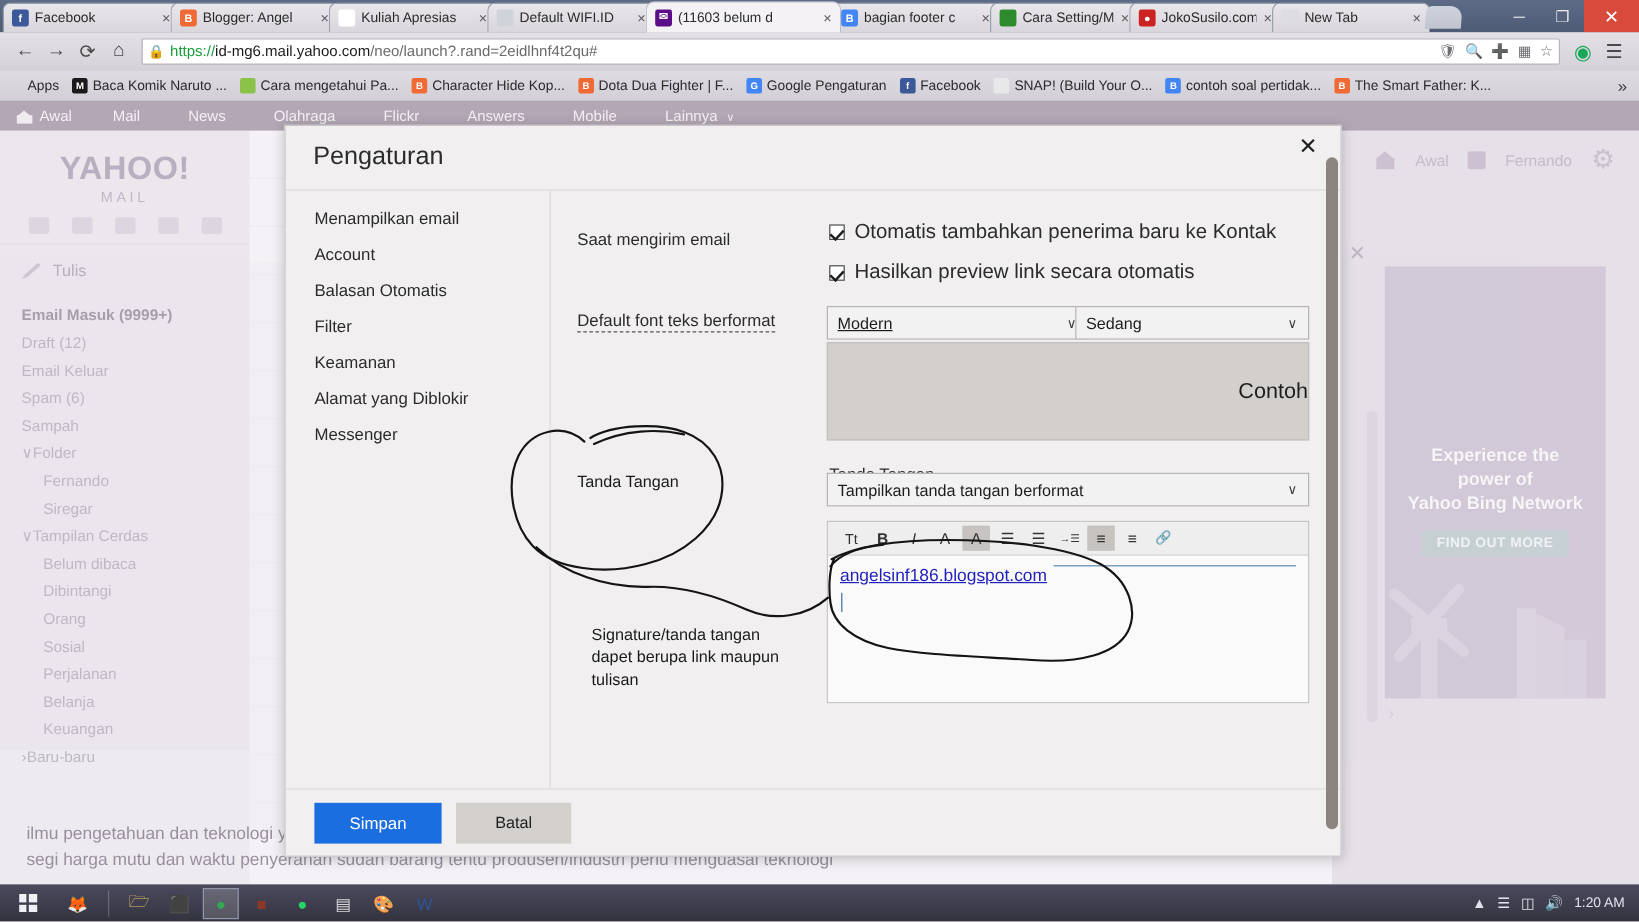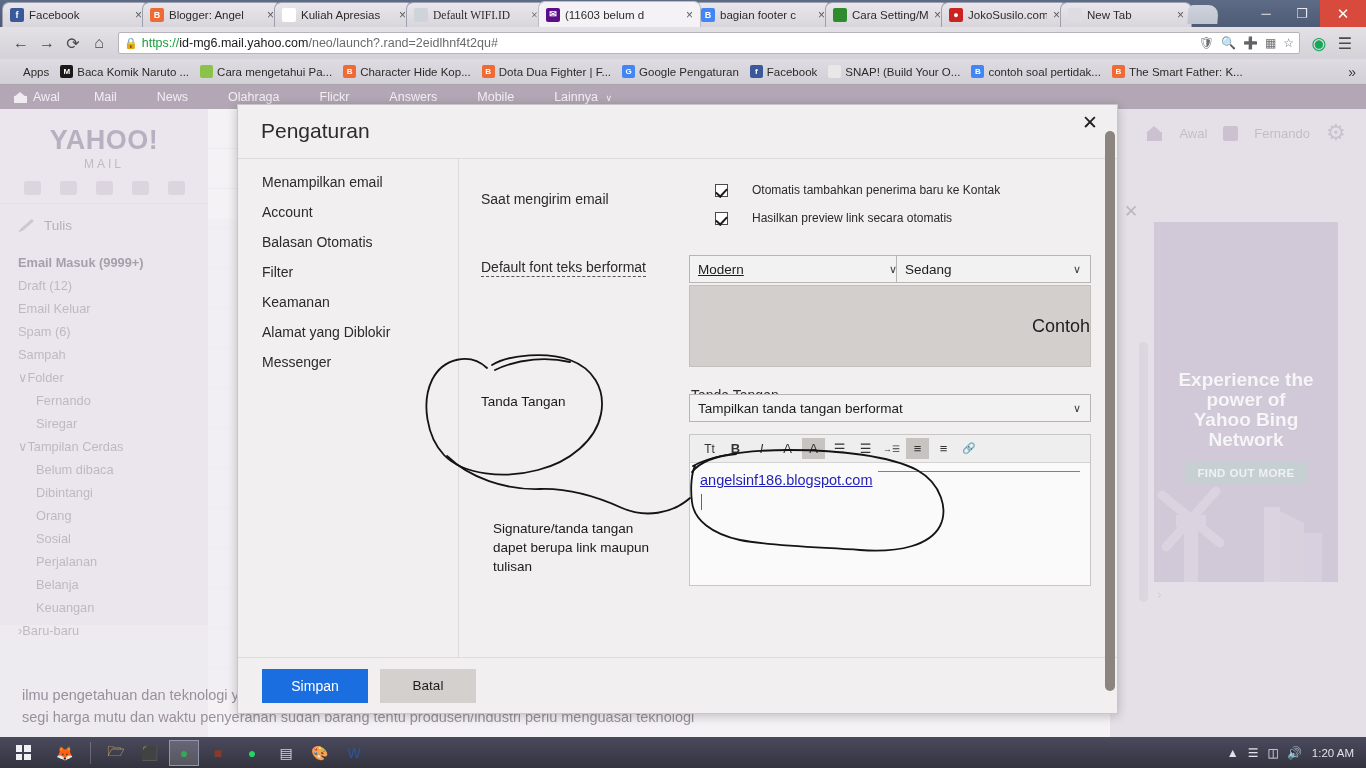--- a/index.html
+++ b/index.html
@@ -139,21 +139,21 @@
   .ymain .mrow { height: 40px; border-bottom: 1px solid #eceaee; }
   .ybgtext { position: absolute; left: 22px; right: 14px; top: 575px;
              font-size: 14.5px; color: #8a7f8f; line-height: 22px; opacity: .85; }
 
   .yad { position: absolute; right: 0; top: 0; width: 256px; height: 628px;
          background: #ded6e2; opacity: .5; }
   .yadclose { position: absolute; left: 14px; top: 92px; font-size: 17px;
               color: #8d8291; }
   .yadbox { position: absolute; left: 44px; top: 113px; width: 184px; height: 360px;
             background: #b7a8c2; color: #fff; text-align: center; }
-  .yadbox .t { padding-top: 148px; font-size: 19px; font-weight: bold;
+  .yadbox .t { padding-top: 148px; font-size: 15px; font-weight: bold;
                line-height: 20px; text-shadow: 0 1px 1px rgba(0,0,0,.08); }
   .yadbox .btn { display: inline-block; margin-top: 12px; padding: 5px 12px;
                  background: #9fb6b8; color: #f2f7f7; font-size: 11.5px;
                  font-weight: bold; letter-spacing: .4px; }
   .windmill { position: absolute; left: 0; bottom: 0; width: 184px; height: 105px;
               opacity: .25; }
   .yusrbar { position: absolute; right: 0; top: 0; width: 256px; height: 48px;
              display: flex; align-items: center; justify-content: flex-end;
              gap: 16px; padding-right: 20px; color: #b0a3b4; font-size: 13px;
              opacity: .6; }
@@ -187,22 +187,22 @@
                  display: flex; align-items: center; justify-content: center; }
   .modal-body { position: absolute; left: 0; top: 54px; right: 0; bottom: 56px;
                 display: flex; }
   .mnav { width: 221px; border-right: 1px solid #dddbdd; padding-top: 8px;
           flex: 0 0 221px; }
   .mnav-item { height: 30px; line-height: 30px; padding-left: 24px; font-size: 14px;
                color: #2b2b2b; cursor: pointer; }
   .mnav-item.active { background: #c6b2d4; }
   .mpanel { flex: 1 1 auto; position: relative; padding: 18px 24px 0 22px; }
   .mrow-lbl { position: absolute; font-size: 14px; color: #2b2b2b; }
-  .chk { display: flex; align-items: center; gap: 24px; font-size: 12px;
-         color: #2b2b2b; margin-bottom: 14px; margin-left: 24px; }
+  .chk { display: flex; align-items: center; gap: 8px; font-size: 17px;
+         color: #2b2b2b; margin-bottom: 14px; }
   .chkbox { width: 13px; height: 13px; border: 1px solid #4a4a4a; background: #fff;
             position: relative; flex: 0 0 13px; }
   .chkbox:after { content: ""; position: absolute; left: 2px; top: 1px; width: 5px;
      height: 9px; border: solid #1c1c1c; border-width: 0 2px 2px 0;
      transform: rotate(43deg); }
   .sel {
     height: 28px; background: #f3f2f2; border: 1px solid #b7b4b4;
     display: flex; align-items: center; padding: 0 8px; font-size: 13.5px;
     color: #1d1d1d; position: relative; cursor: pointer;
   }
@@ -512,21 +512,21 @@
         <div class="tab" style="left: 142px; width: 140px;">
           <span class="fav" style="background: rgb(240, 106, 53);">B</span>
           <span class="tlabel">Blogger: Angel</span>
           <span class="tclose">×</span>
         </div>
         <div class="tab" style="left: 274px; width: 140px;">
           <span class="fav" style="background: rgb(255, 255, 255);"></span>
           <span class="tlabel">Kuliah Apresias</span>
           <span class="tclose">×</span>
         </div>
-        <div class="tab" style="left: 406px; width: 140px; font-family: Liberation Serif, serif;">
+        <div class="tab" style="left: 406px; width: 140px;">
           <span class="fav" style="background: rgb(207, 211, 218);"></span>
           <span class="tlabel">Default WIFI.ID</span>
           <span class="tclose">×</span>
         </div>
         <div class="tab active" style="left: 538px; width: 163px;">
           <span class="fav" style="background: rgb(92, 13, 138);">✉</span>
           <span class="tlabel">(11603 belum d</span>
           <span class="tclose">×</span>
         </div>
         <div class="tab" style="left: 693px; width: 140px;">

